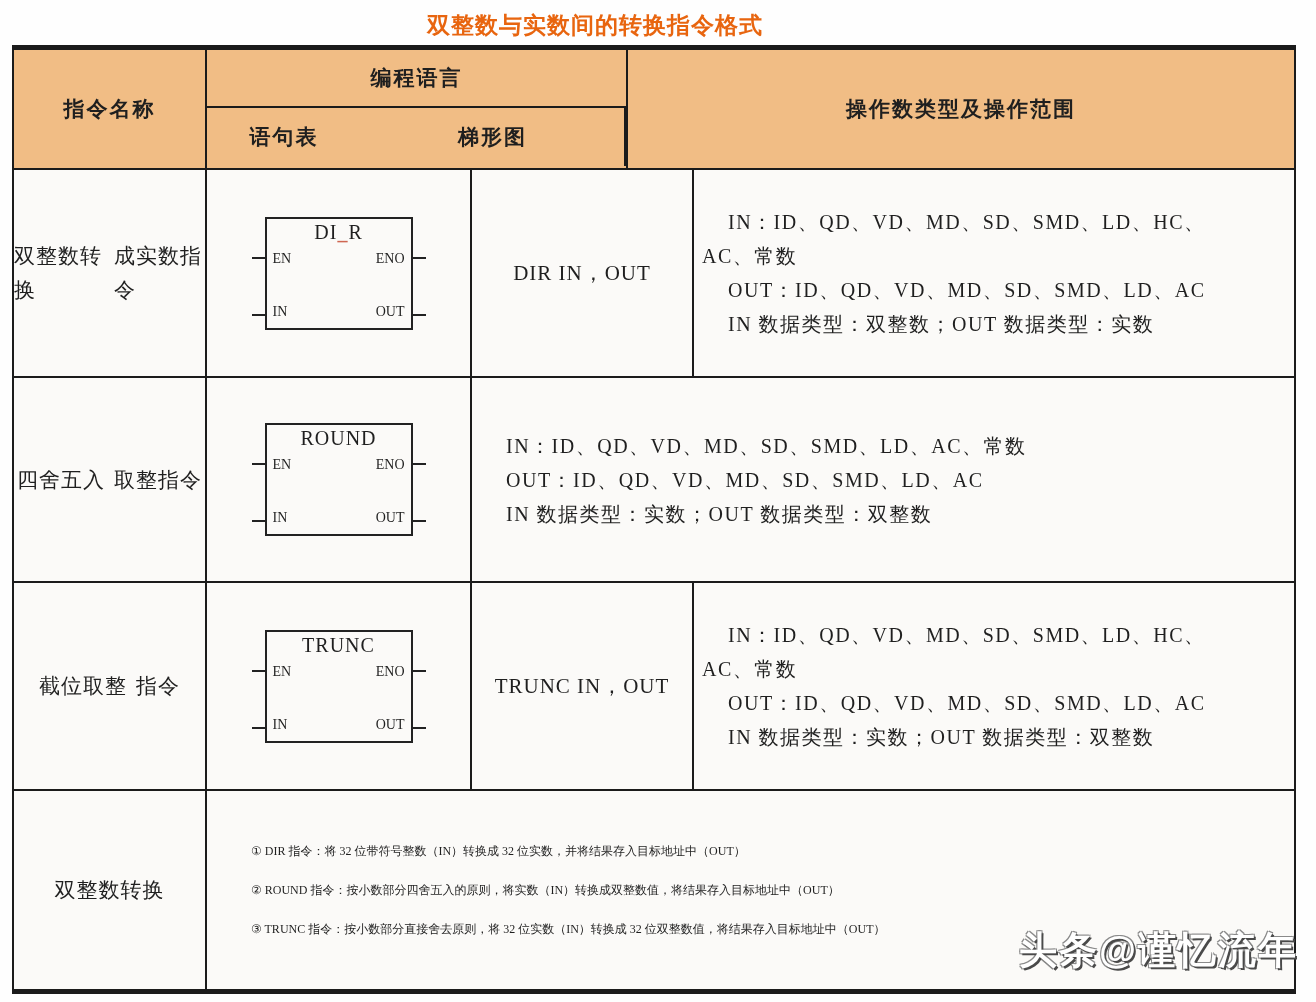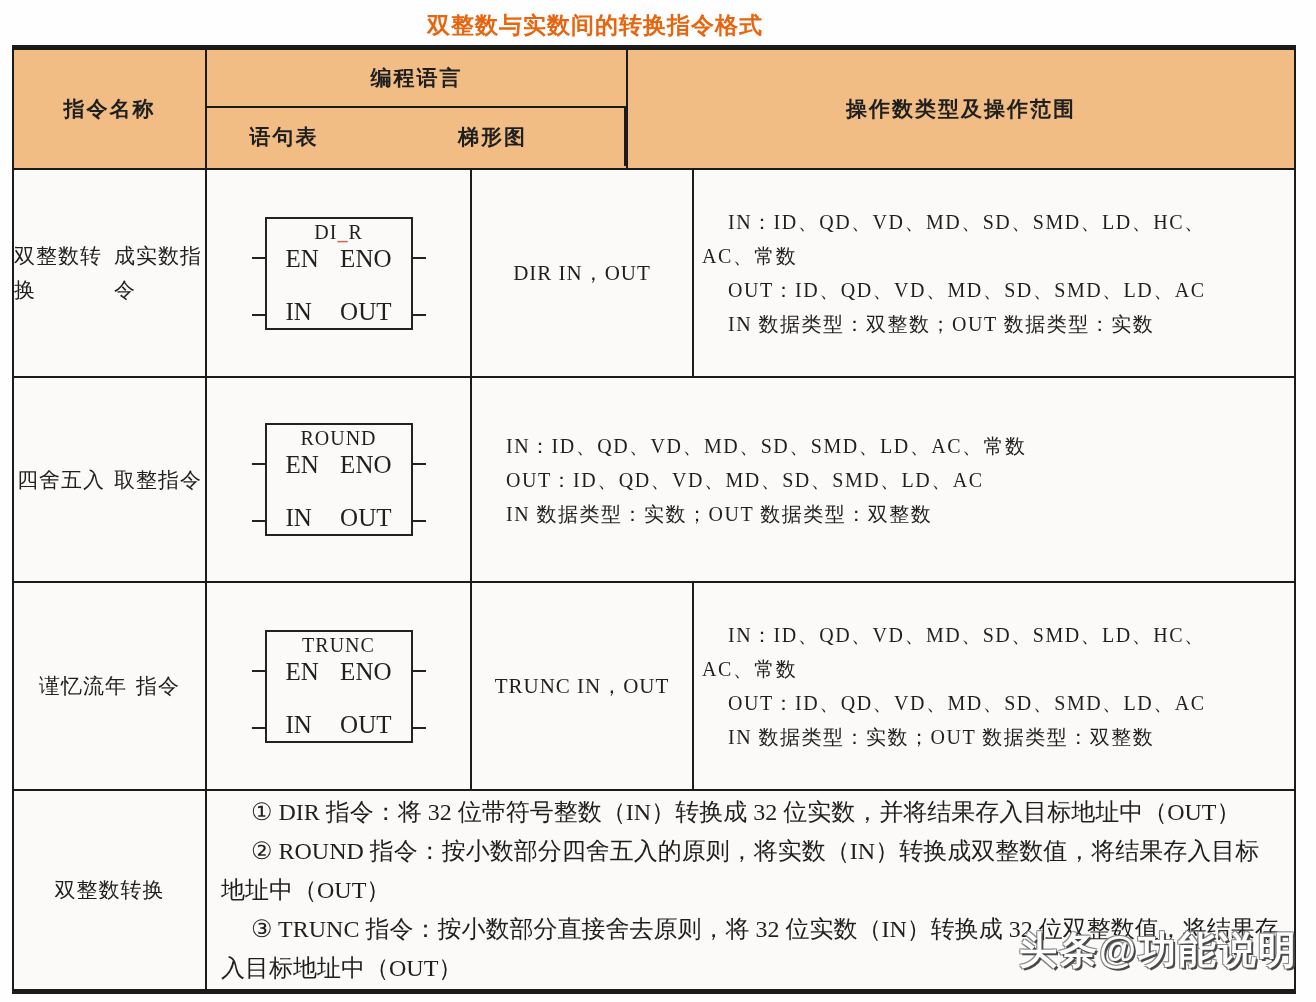--- a/index.html
+++ b/index.html
@@ -37,31 +37,31 @@
   .td3 { width:222px; border-right:2px solid #1b1b1b; display:flex; align-items:center; justify-content:center;
          font-size:21px; letter-spacing:1px; }
   .td4 { flex:1; display:flex; flex-direction:column; justify-content:center;
          font-size:20px; line-height:34px; padding:0 6px 0 8px; letter-spacing:1.5px; }
   .opline.ind { text-indent:26px; }
   
   .lbox { width:148px; height:113px; border:2px solid #222; position:relative;
           display:flex; flex-direction:column; box-sizing:border-box; }
   .ltitle { text-align:center; font-size:20px; line-height:25px; margin-top:1px; letter-spacing:1px; }
   .redus { color:#cf6652; font-weight:bold; }
-  .lpins { display:flex; justify-content:space-between; padding:0 19px; font-size:25px; line-height:27px;align-items:flex-end; }
+  .lpins { display:flex; justify-content:space-between; padding:0 6px; font-size:14px; line-height:27px;align-items:flex-end; }
   .lpins.bottom { margin-top:auto; margin-bottom:3px; }
   .stub { position:absolute; width:13px; height:2px; background:#222; }
   .stub.tl { left:-15px; top:38px; } .stub.tr { right:-15px; top:38px; }
   .stub.bl { left:-15px; top:95px; } .stub.br { right:-15px; top:95px; }
   
   .frow { display:flex; border-top:2px solid #1b1b1b; height:198px; }
   .fd1 { width:193px; border-right:2px solid #1b1b1b; box-sizing:border-box;
          display:flex; align-items:center; justify-content:center; font-size:21px; letter-spacing:1px; }
   .fbody { flex:1; display:flex; flex-direction:column; justify-content:center;
-           font-size:24px; line-height:39px; padding:0 12px 0 14px; }
+           font-size:12px; line-height:39px; padding:0 12px 0 14px; }
   .fline { text-indent:30px; }
   
   .watermark {
     position:absolute; right:18px; top:925px;
     font-family:"Liberation Sans","DejaVu Sans",sans-serif; font-weight:bold;
     font-size:38px; letter-spacing:2px; color:#ffffff;
     text-shadow: 2px 2px 0 #4a4a4a, -1px -1px 0 #8a8a8a, 1px -1px 0 #8a8a8a,
                  -1px 1px 0 #8a8a8a, 1px 1px 0 #5a5a5a;
   }
 </style>
@@ -137,21 +137,21 @@
           </div>
         </div>
         <div class="td td4">
           <div class="opline ind">IN：ID、QD、VD、MD、SD、SMD、LD、AC、常数</div>
           <div class="opline ind">OUT：ID、QD、VD、MD、SD、SMD、LD、AC</div>
           <div class="opline ind">IN 数据类型：实数；OUT 数据类型：双整数</div>
         </div>
       </div>
       <div class="trow" style="height: 206px;">
         <div class="td td1">
-          <div class="nameline">谨忆流年</div>
+          <div class="nameline">截位取整</div>
           <div class="nameline">指令</div>
         </div>
         <div class="td td2">
           <div class="lbox">
             <div class="ltitle">TRUNC</div>
             <div class="lpins">
               <div>EN</div>
               <div>ENO</div>
             </div>
             <div class="lpins bottom">
@@ -177,13 +177,13 @@
   <div class="frow">
     <div class="fd1">双整数转换</div>
     <div class="fbody" id="function-body">
         <div class="fline">① DIR 指令：将 32 位带符号整数（IN）转换成 32 位实数，并将结果存入目标地址中（OUT）</div>
         <div class="fline">② ROUND 指令：按小数部分四舍五入的原则，将实数（IN）转换成双整数值，将结果存入目标地址中（OUT）</div>
         <div class="fline">③ TRUNC 指令：按小数部分直接舍去原则，将 32 位实数（IN）转换成 32 位双整数值，将结果存入目标地址中（OUT）</div>
       </div>
   </div>
 </div>
 
-<div class="watermark">头条@功能说明</div>
+<div class="watermark">头条@谨忆流年</div>
 
 </body></html>

